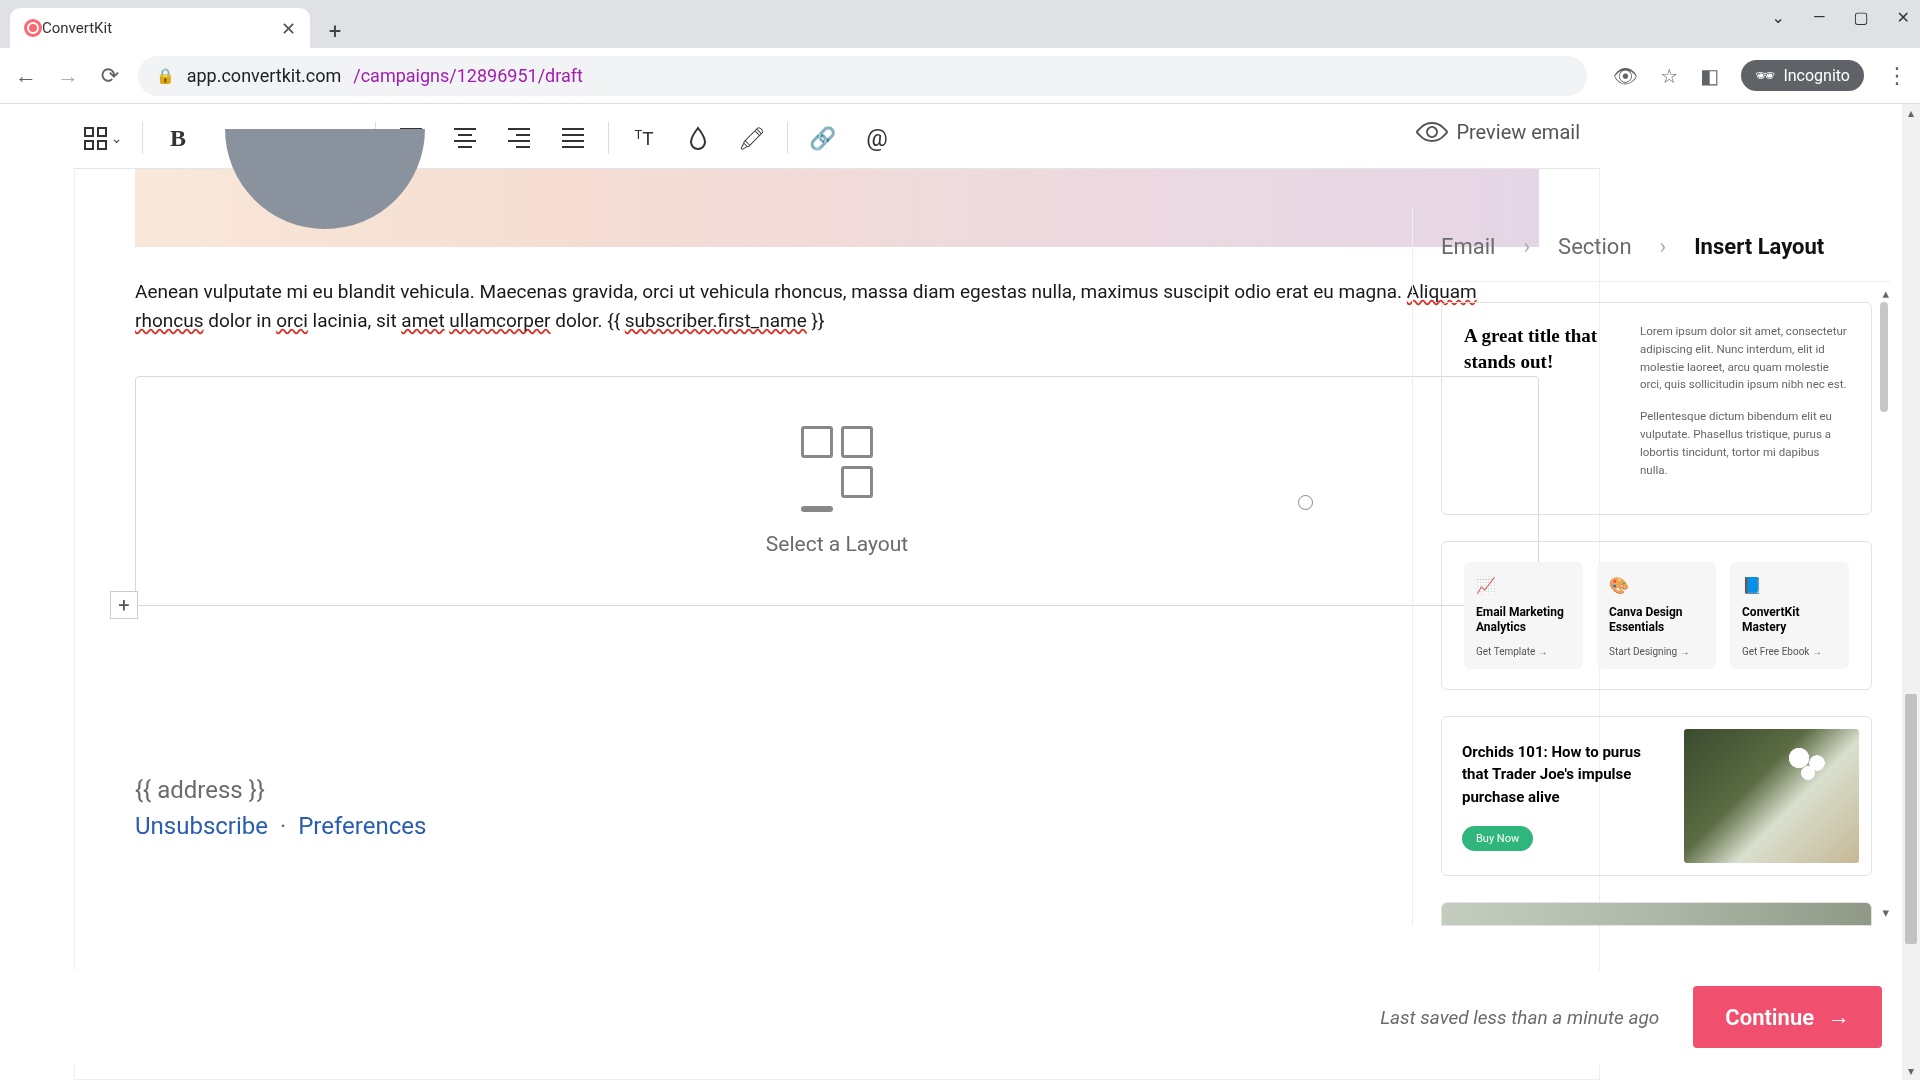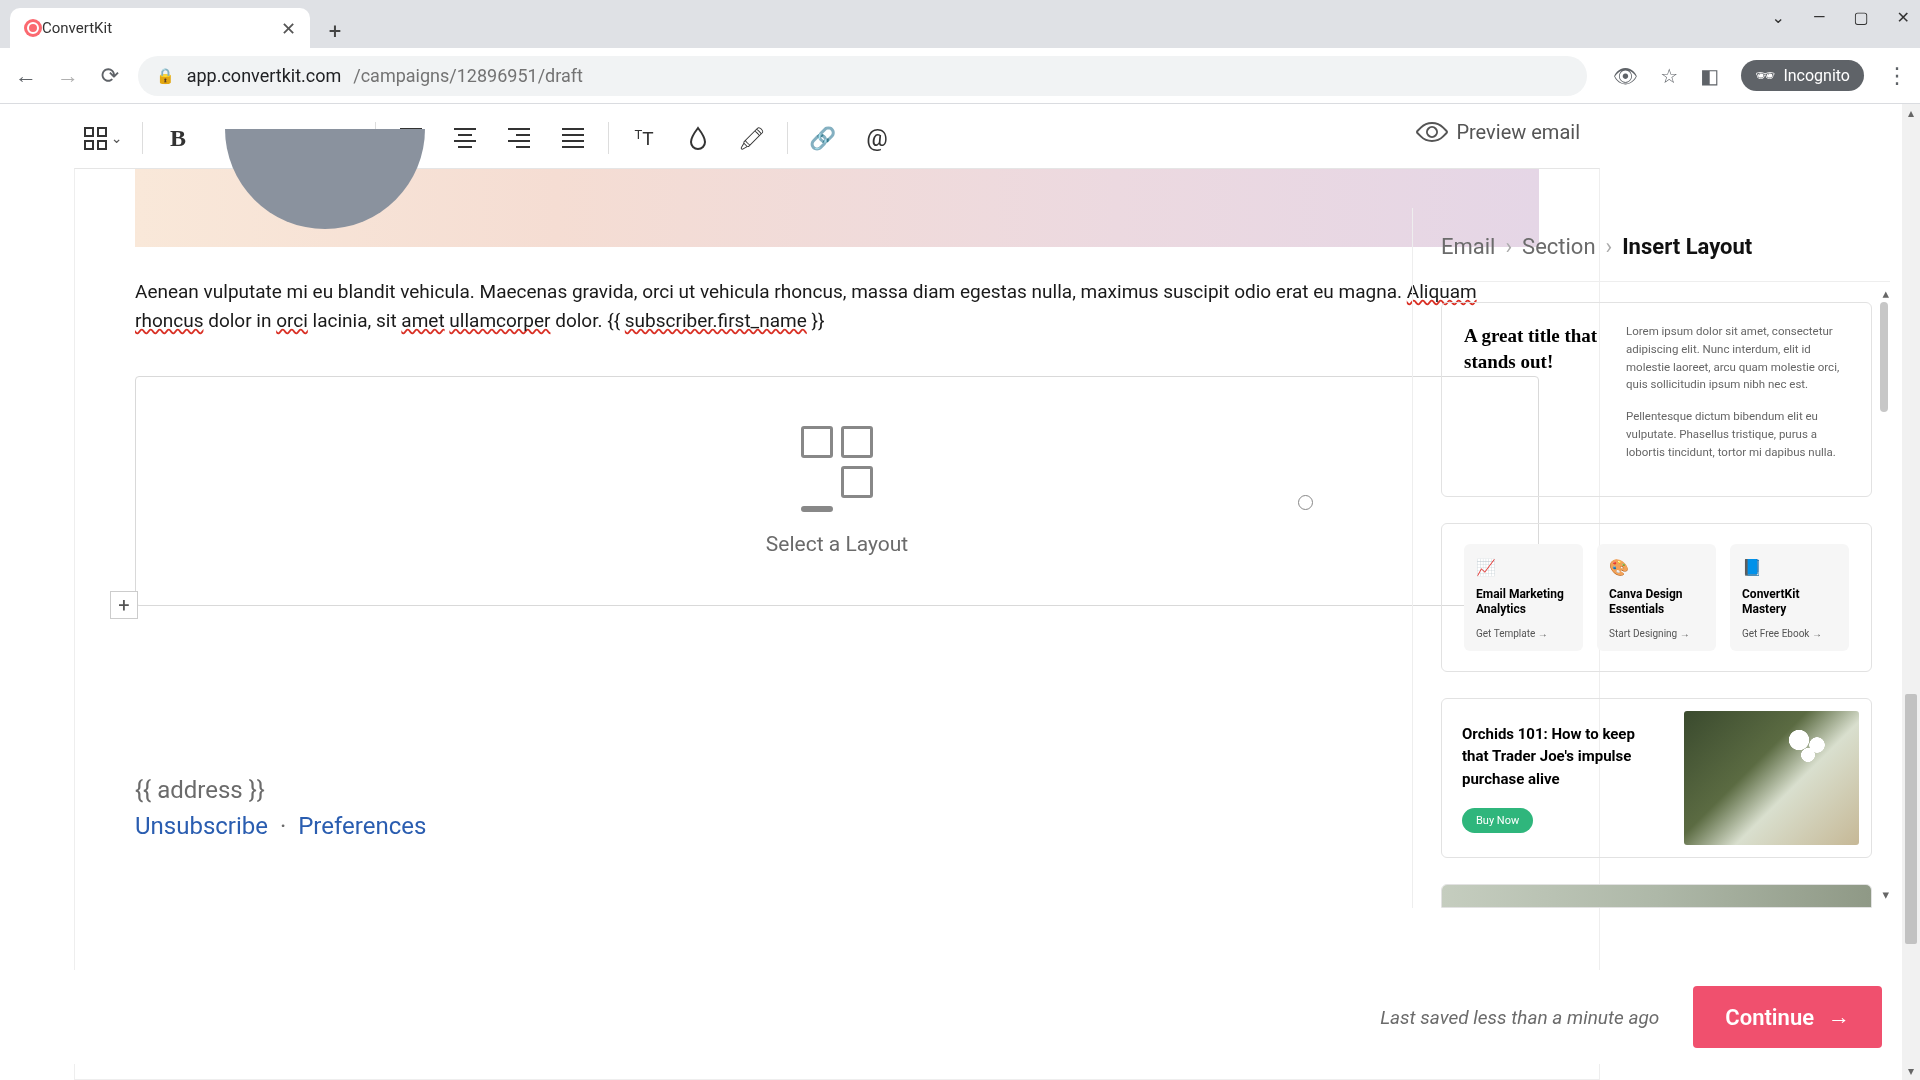--- a/index.html
+++ b/index.html
@@ -17,21 +17,21 @@
   .window-controls { position:absolute; right:10px; top:8px; display:flex; gap:28px; align-items:center; }
   .window-controls span { font-size:16px; color:#333; cursor:pointer; }
   .chevron-down { font-size:18px; }
 
   .addr-bar { background:#fff; display:flex; align-items:center; height:56px; padding:0 12px; gap:14px; border-bottom:1px solid #dadce0;}
   .nav-btn { width:28px; height:28px; display:flex; align-items:center; justify-content:center; color:#5f6368; font-size:22px; cursor:pointer;}
   .nav-btn.disabled{color:#b0b0b0;}
   .url-field { flex:1; background:#f1f3f4; border-radius:24px; height:40px; display:flex; align-items:center; padding:0 18px; gap:12px; font-size:18px; color:#202124;}
   .lock{font-size:15px; color:#5f6368;}
   .url-host{color:#202124;}
-  .url-path{color:#737373;}
+  .url-path{color:#a21caf;}
   .addr-right{display:flex; align-items:center; gap:22px; margin-left:12px;}
   .addr-right .icon{font-size:20px; color:#5f6368; cursor:pointer;}
   .incognito-badge{display:flex; align-items:center; gap:8px; background:#5f6368; color:#fff; padding:6px 14px; border-radius:20px; font-size:16px;}
   .kebab{font-size:22px; color:#5f6368;}
 
   
   .app { position: relative; height: calc(1080px - 104px); display:flex; }
 
   .editor-col { flex:1; position:relative; }
 
@@ -84,32 +84,32 @@
   .add-block2{position:absolute; left:-26px; bottom:-14px; width:28px;height:28px; border:1px solid #ccc; background:#fff; display:flex;align-items:center;justify-content:center; font-size:20px; color:#555; cursor:pointer;}
 
   .footer-area{margin:170px 60px 0; font-size:24px;}
   .addr-tag{color:#6b6b6b;}
   .footer-links{margin-top:8px;}
   .footer-links a{color:#2a5db0; text-decoration:none;}
   .dot{color:#6b6b6b; margin:0 6px;}
 
   
   .sidebar{ width:500px; border-left:1px solid #eee; padding:26px 22px 0 28px; position:relative;}
-  .crumbs{display:flex; align-items:center; gap:10px; font-size:22px; margin-bottom:22px;}
+  .crumbs{display:flex; align-items:center; gap:28px; font-size:22px; margin-bottom:22px;}
   .crumbs .c{color:#6b6b6b; cursor:pointer;}
   .crumbs .sep{color:#aaa;}
   .crumbs .cur{color:#111; font-weight:700;}
 
   .layout-list{border-top:1px solid #eee; padding-top:20px; height:calc(100% - 70px); overflow:hidden; position:relative;}
   .scroll-ind{position:absolute; right:2px; top:20px; width:8px; height:110px; background:#c7c7c7; border-radius:4px;}
   .scroll-arrow{position:absolute; right:1px; font-size:13px; color:#666;}
   .scroll-arrow.up{top:4px;} .scroll-arrow.dn{bottom:6px;}
 
   .card{border:1px solid #e2e2e2; border-radius:6px; margin:0 18px 26px 0; padding:20px 22px; cursor:pointer;}
-  .card1{display:flex; gap:12px;}
+  .card1{display:flex; gap:26px;}
   .card1 .t{font-weight:700; font-size:19px; width:150px; line-height:1.35; font-family:Georgia,serif;}
   .card1 .paras{flex:1; font-size:11.5px; color:#666; line-height:1.55;}
   .card1 .paras p{margin-bottom:14px;}
 
   .card2{display:flex; gap:14px;}
   .mini{flex:1; background:#f6f6f6; border-radius:6px; padding:14px 12px 12px;}
   .mini .emoji{font-size:16px; display:block; margin-bottom:10px;}
   .mini .mt{font-weight:700; font-size:12px; line-height:1.3; margin-bottom:10px;}
   .mini .ml{font-size:10px; color:#555;}
 
@@ -314,21 +314,21 @@
           </div>
           <div class="mini">
             <span class="emoji">📘</span>
             <div class="mt">ConvertKit Mastery</div>
             <div class="ml">Get Free Ebook →</div>
           </div>
         </div>
 
         <div class="card card3">
           <div class="txt">
-            <div class="h">Orchids 101:  How to keep that Trader Joe's impulse purchase alive</div>
+            <div class="h">Orchids 101:  How to purus that Trader Joe's impulse purchase alive</div>
             <span class="btn">Buy Now</span>
           </div>
           <div class="img"></div>
         </div>
 
         <div class="card card4">
           <div class="strip"></div>
         </div>
 
         <span class="scroll-arrow dn">▾</span>

